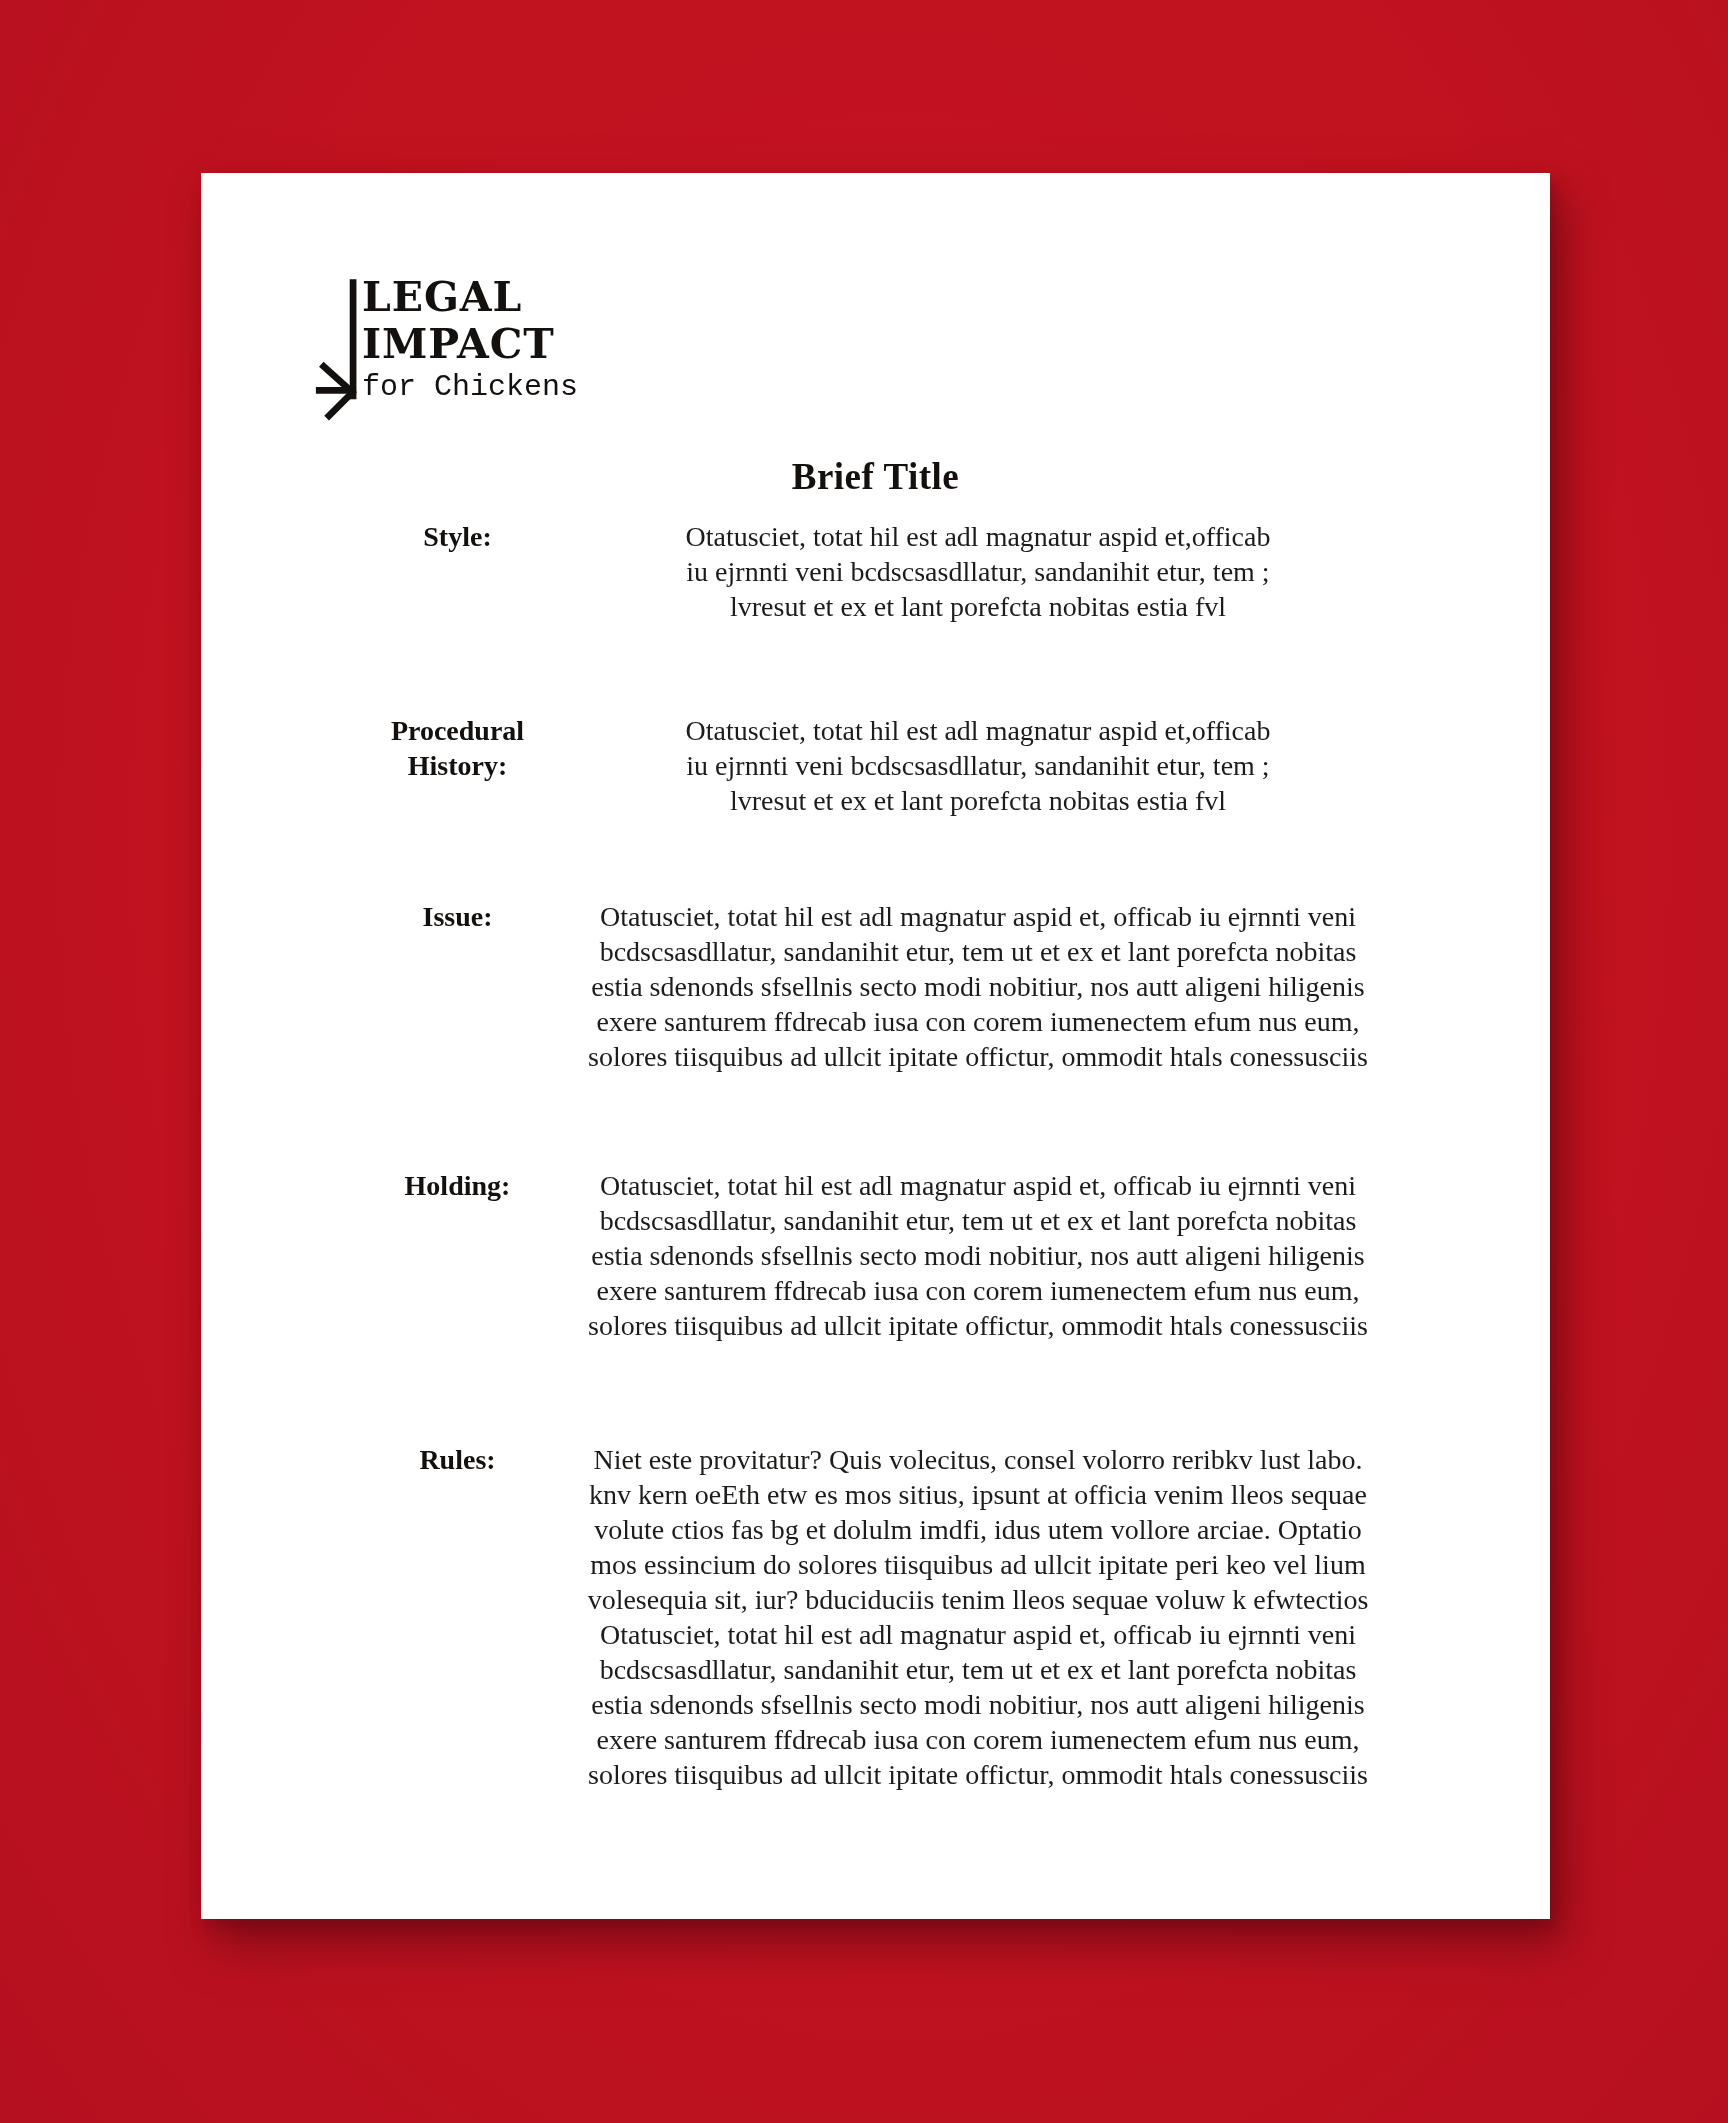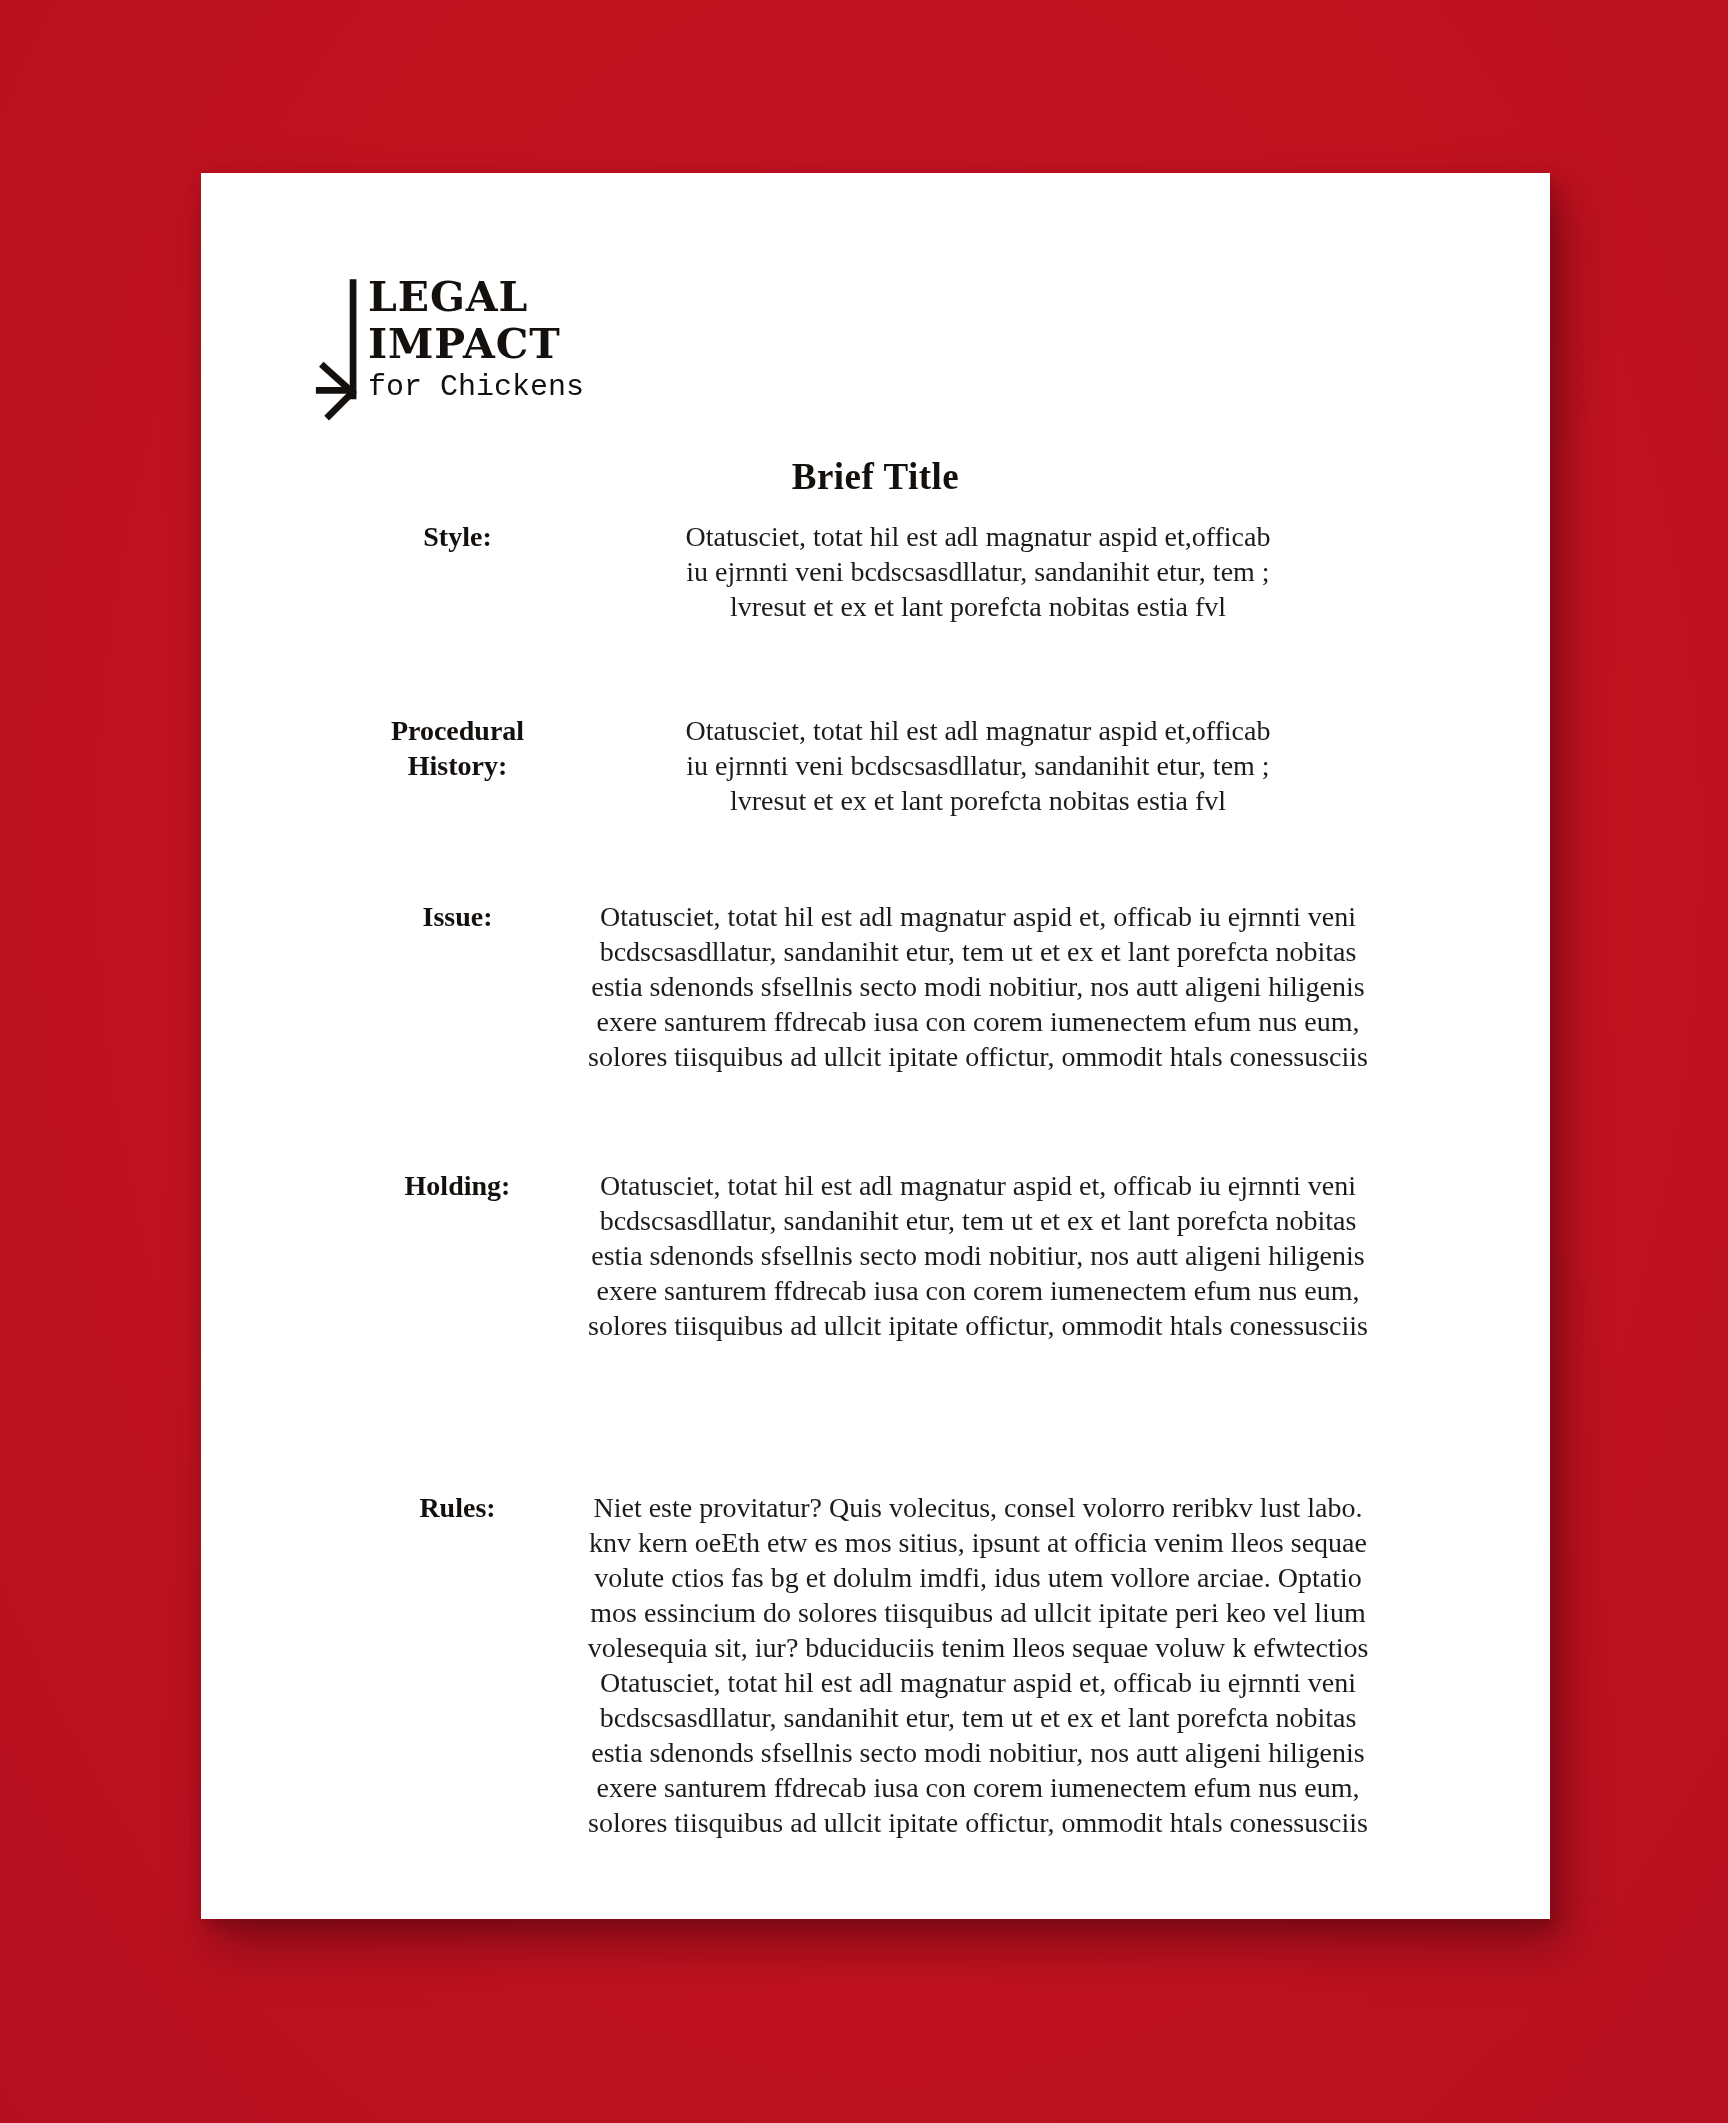--- a/index.html
+++ b/index.html
@@ -22,21 +22,21 @@
                 4.5px 8px 14.4px rgba(96, 7, 16, 0.35);
   }
   
   .logo {
     position: absolute;
     left: 114px; top: 101px;
     display: flex;
     color: #14100e;
   }
   .logo svg { display: block; margin-top: 5.4px; }
-  .logo-text { margin-left: 10px; }
+  .logo-text { margin-left: 4px; }
   .logo-word {
     font-family: "DejaVu Serif", "Liberation Serif", serif;
     font-weight: bold;
     font-size: 41px;
     line-height: 47px;
     letter-spacing: 0.9px;
     white-space: nowrap;
   }
   .logo-tagline {
     font-family: Liberation Mono, monospace;
@@ -65,21 +65,21 @@
     line-height: 35px;
     text-align: center;
   }
   .section .sec-label { width: 163px; flex: 0 0 163px; font-weight: bold; color: #14100e; }
   .section .sec-text  { width: 878px; }
   .section .sec-text div { white-space: nowrap; }
   #sections .section:nth-child(1) { top: 346px; }
   #sections .section:nth-child(2) { top: 540px; }
   #sections .section:nth-child(3) { top: 726px; }
   #sections .section:nth-child(4) { top: 995px; }
-  #sections .section:nth-child(5) { top: 1269px; margin-top: 48px; }
+  #sections .section:nth-child(5) { top: 1269px; }
 </style>
 </head>
 <body>
 
 <div class="stage">
   <div class="paper">
 
     <div class="logo">
       <svg width="43" height="142" viewBox="0 0 48 158" aria-hidden="true">
         <g stroke="#14100e" stroke-width="7.5" fill="none" stroke-linecap="butt">

